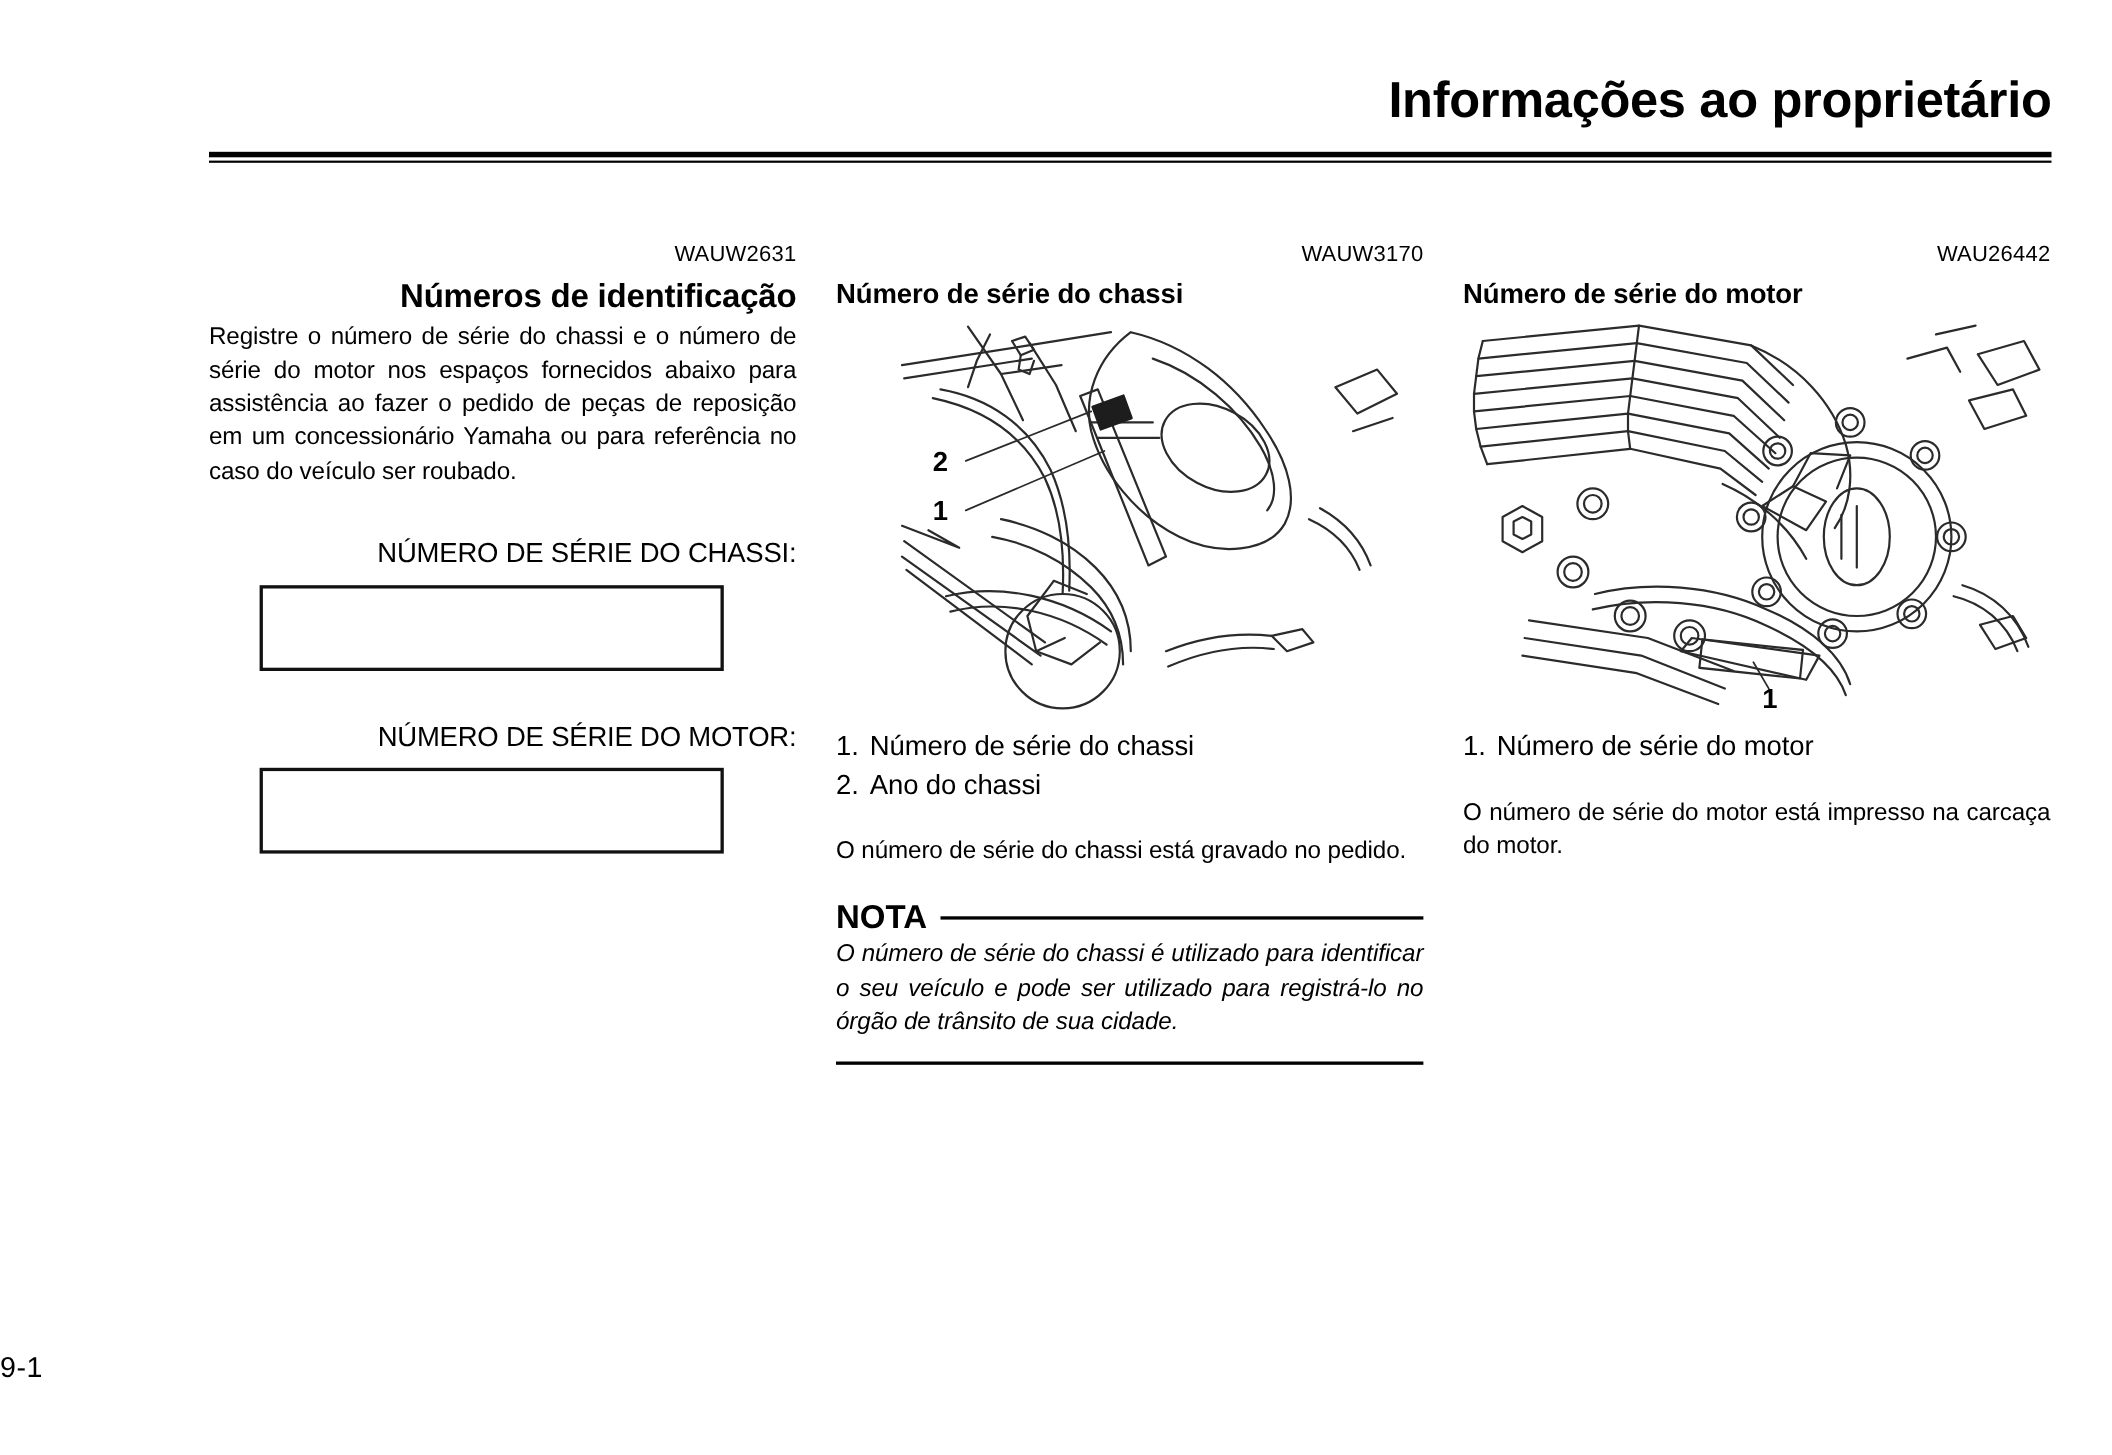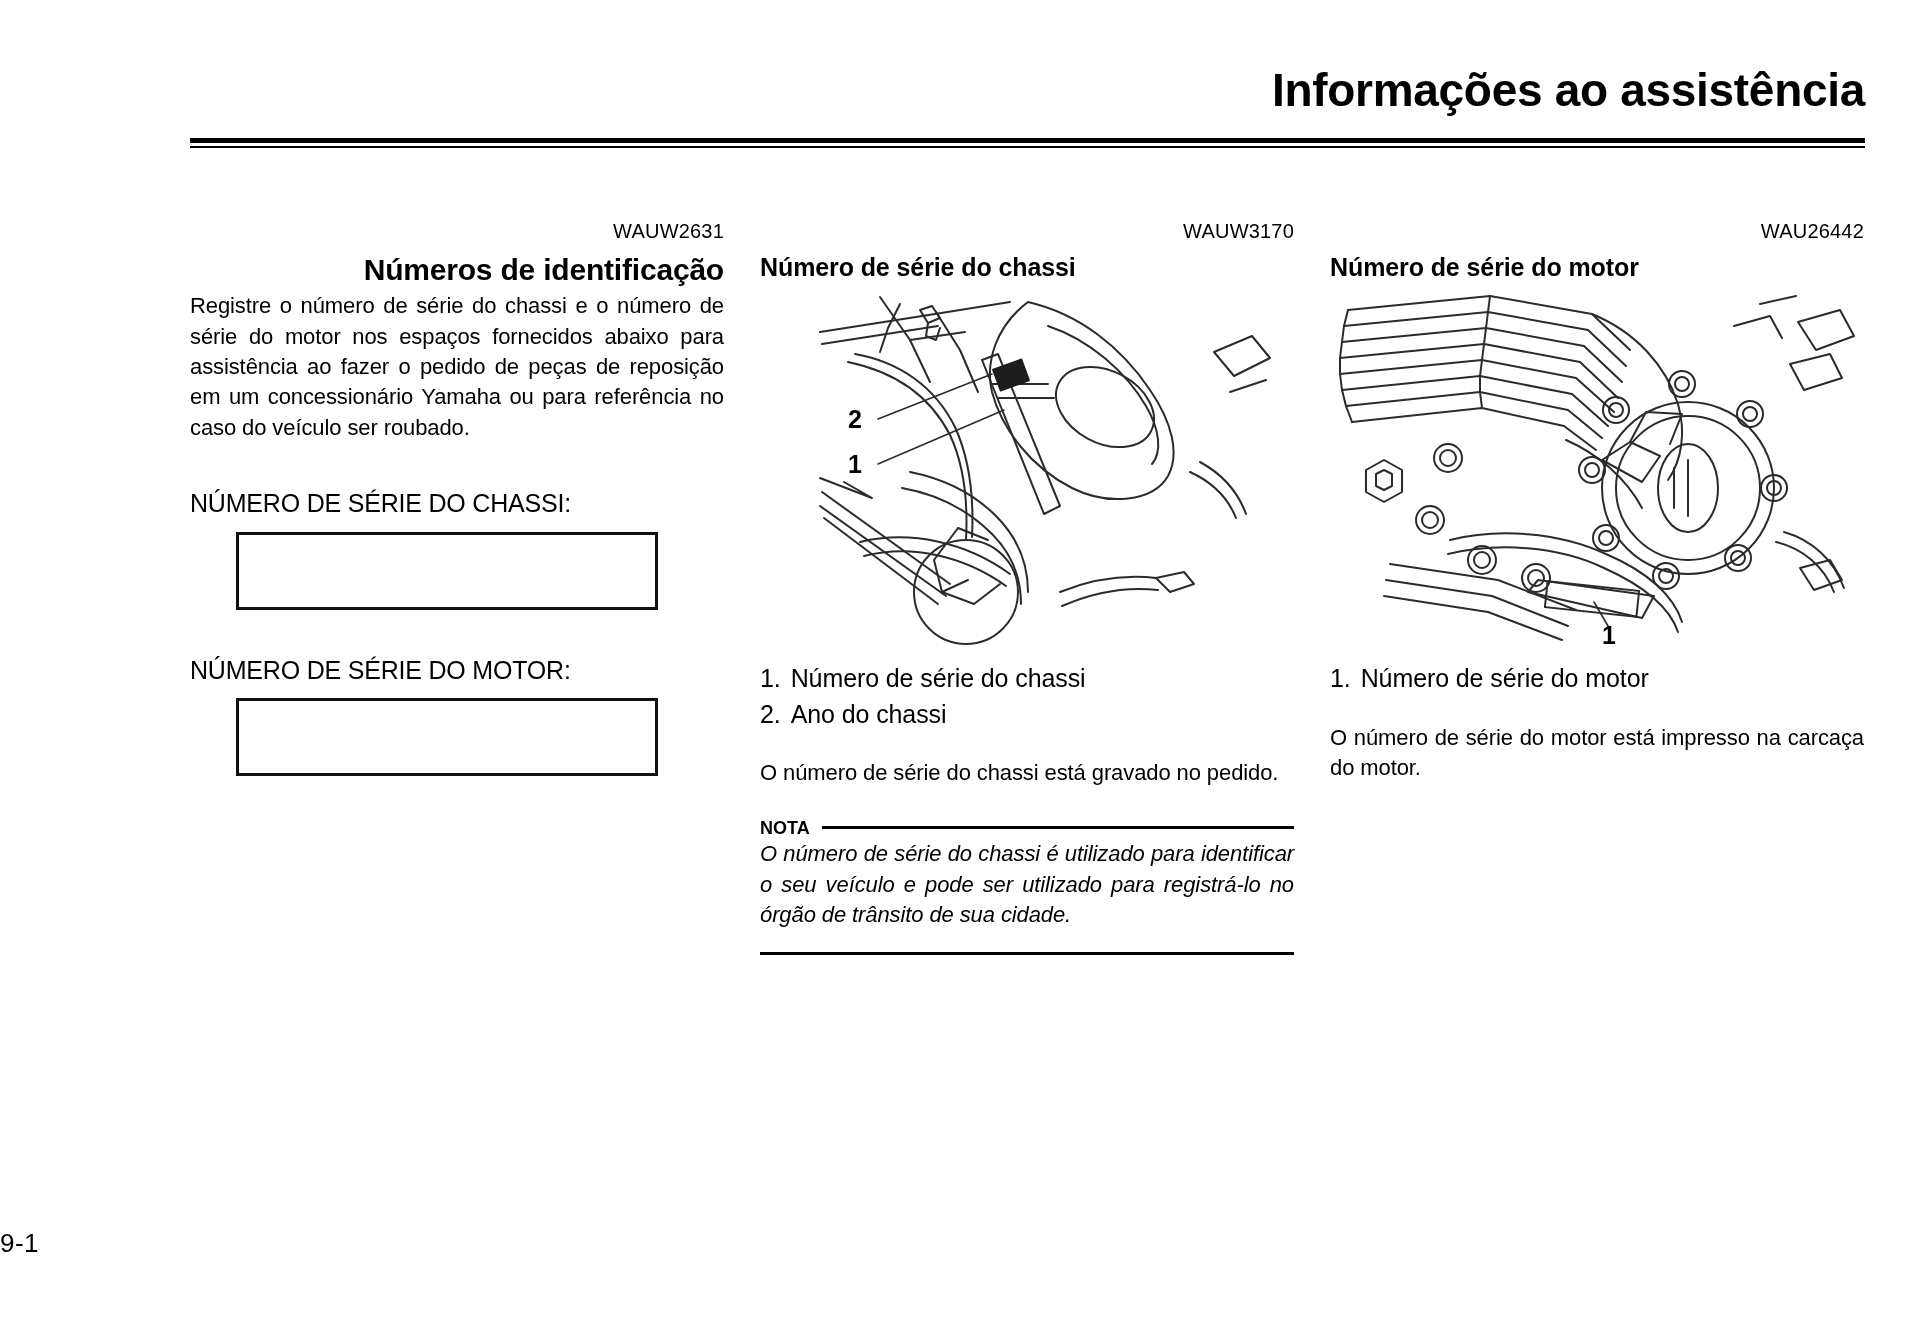--- a/index.html
+++ b/index.html
@@ -103,20 +103,21 @@
   }
   p.body.gap {
     margin-top: 26px;
   }
 
   .field-label {
     font-size: 25px;
     line-height: 1.3;
     margin: 44px 0 12px 0;
     letter-spacing: -0.2px;
+    text-align: right;
   }
   .field-box {
     width: 422px;
     height: 78px;
     border: 3px solid #111;
     background: #fff;
     box-sizing: border-box;
     margin-left: 46px;
   }
 
@@ -151,21 +152,21 @@
   
   .nota {
     margin-top: 30px;
   }
   .nota-head {
     display: flex;
     align-items: center;
     gap: 12px;
   }
   .nota-head .word {
-    font-size: 18px;
+    font-size: 30px;
     font-weight: bold;
     letter-spacing: 0px;
   }
   .nota-head .rule {
     flex: 1 1 auto;
     height: 3px;
     background: #000;
     margin-bottom: 2px;
   }
   .nota-body {
@@ -188,21 +189,21 @@
     font-size: 26px;
     letter-spacing: 0.5px;
   }
 </style>
 </head>
 <body>
 
 <div class="page">
 
   <div class="page-header">
-    <div class="page-header-title">Informações ao assistência</div>
+    <div class="page-header-title">Informações ao proprietário</div>
   </div>
   <div class="header-rules">
     <div class="r1"></div>
     <div class="r2"></div>
   </div>
 
   <div class="columns">
 
     <div class="col">
       <div class="code-line">WAUW2631</div>

